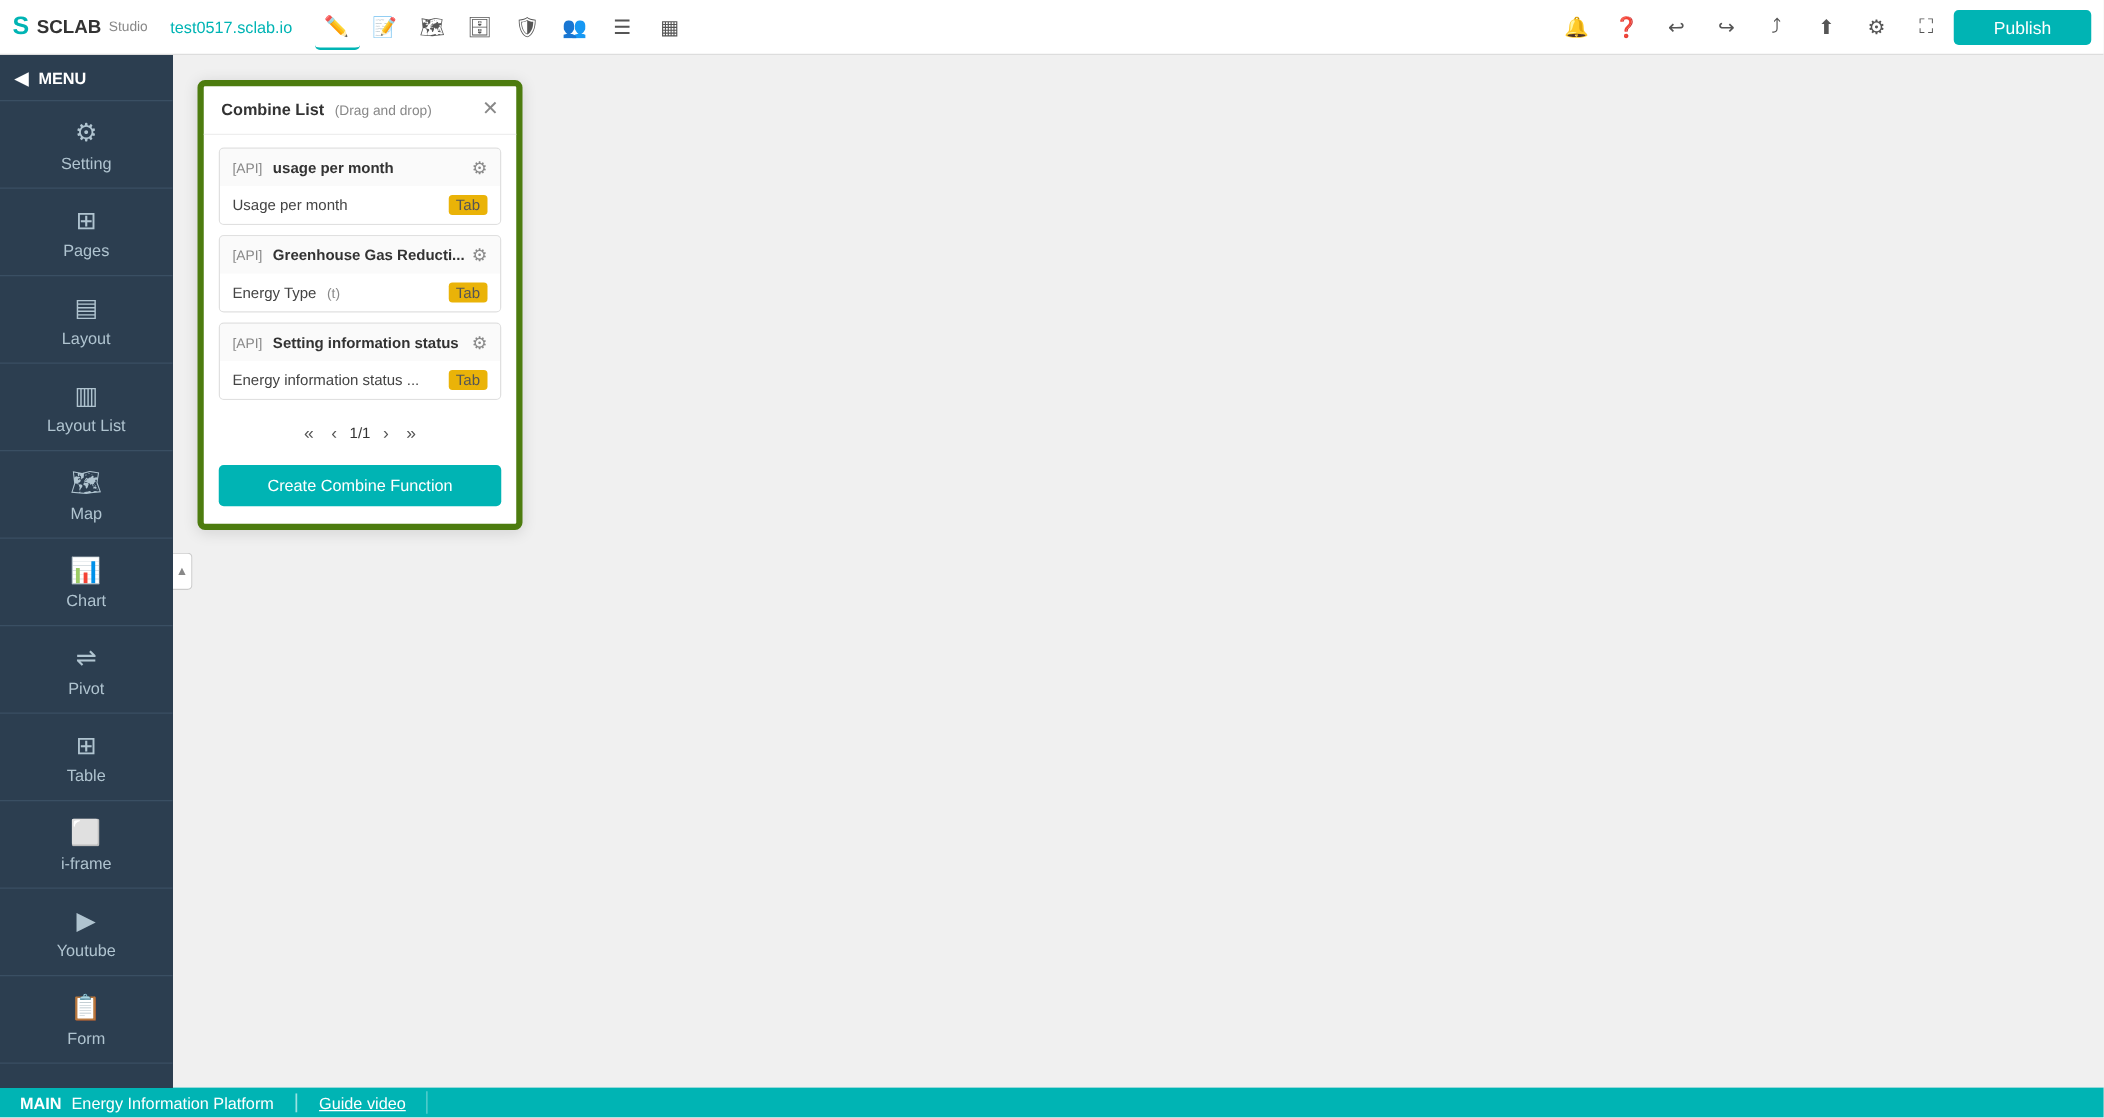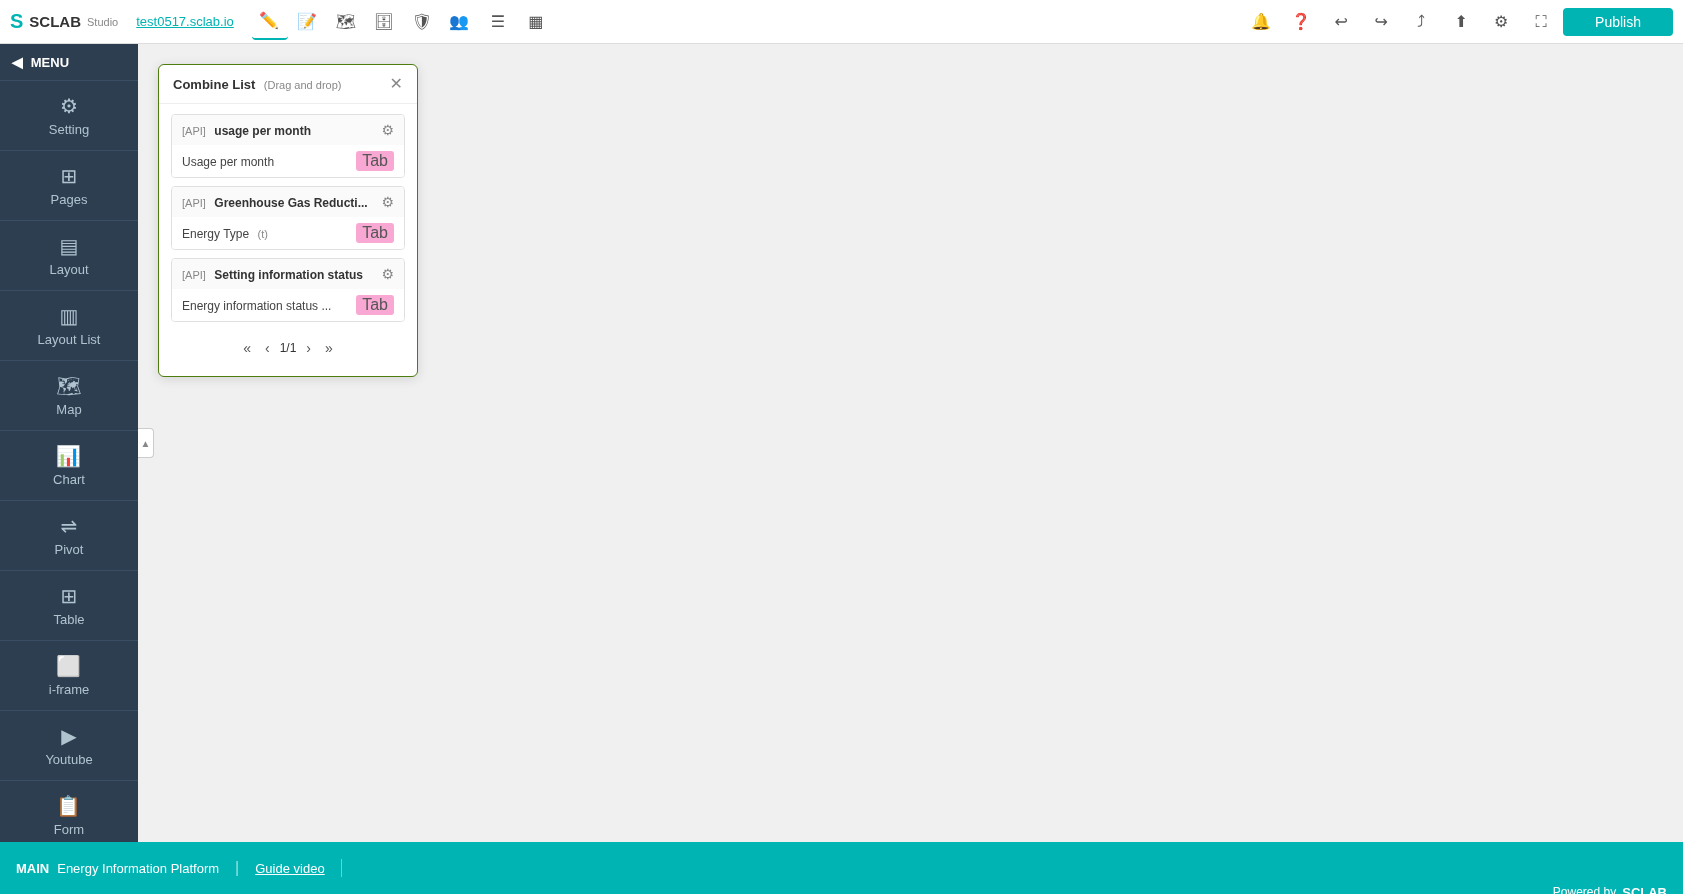--- a/index.html
+++ b/index.html
@@ -7,21 +7,21 @@
 
     
     .topbar {
       display: flex; align-items: center; background: #fff;
       height: 44px; border-bottom: 1px solid #ddd; flex-shrink: 0; padding: 0 10px; gap: 8px;
     }
     .logo-area { display: flex; align-items: center; gap: 6px; margin-right: 10px; }
     .logo-icon { color: #00b4b4; font-size: 20px; font-weight: bold; }
     .logo-text { font-size: 15px; font-weight: 600; color: #333; }
     .logo-sub { font-size: 11px; color: #888; }
-    .site-name { font-size: 13px; color: #00b4b4; margin-right: 10px; text-decoration: underline; cursor: pointer; }
+    .site-name { font-size: 13px; color: #00b4b4; margin-right: 10px; cursor: pointer; }
     .topbar-icons { display: flex; align-items: center; gap: 2px; }
     .topbar-icon { width: 36px; height: 36px; display: flex; align-items: center; justify-content: center; border-radius: 4px; cursor: pointer; color: #555; font-size: 16px; }
     .topbar-icon.active { border-bottom: 2px solid #00b4b4; color: #00b4b4; }
     .topbar-right { margin-left: auto; display: flex; align-items: center; gap: 4px; }
     .publish-btn {
       background: #00b4b4; color: #fff; border: none; border-radius: 4px;
       padding: 6px 32px; font-size: 14px; cursor: pointer; font-weight: 500;
     }
 
     
@@ -54,21 +54,21 @@
       position: absolute; top: 50%; left: 0; transform: translateY(-50%);
       background: #fff; border: 1px solid #ccc; border-left: none;
       border-radius: 0 4px 4px 0; width: 16px; height: 30px;
       display: flex; align-items: center; justify-content: center;
       cursor: pointer; color: #888; font-size: 10px; z-index: 10;
     }
 
     
     .combine-panel {
       position: absolute; top: 20px; left: 20px;
-      width: 260px; background: #fff; border: 1px solid #4d7c0f;
+      width: 260px; background: #fff; border: 5px solid #4d7c0f;
       border-radius: 6px; box-shadow: 0 2px 12px rgba(0,0,0,0.12); z-index: 100;
     }
     .combine-panel-header {
       display: flex; align-items: center; justify-content: space-between;
       padding: 10px 14px; border-bottom: 1px solid #eee;
     }
     .combine-panel-title { font-size: 13px; font-weight: 600; color: #333; }
     .combine-panel-subtitle { font-size: 11px; color: #888; margin-left: 4px; }
     .close-btn { cursor: pointer; color: #888; font-size: 16px; line-height: 1; }
 
@@ -82,40 +82,40 @@
     .api-label { font-size: 11px; color: #888; }
     .api-name { font-size: 12px; font-weight: 600; color: #333; margin-left: 4px; }
     .api-settings { color: #888; cursor: pointer; font-size: 14px; }
     .api-card-body {
       display: flex; align-items: center; justify-content: space-between;
       padding: 6px 10px; background: #fff;
     }
     .api-field-name { font-size: 12px; color: #444; }
     .api-field-type { font-size: 11px; color: #888; margin-left: 4px; }
     .tab-badge {
-      background: #f9a8d4; color: #555; font-size: 16px;
+      background: #eab308; color: #555; font-size: 12px;
       padding: 1px 6px; border-radius: 3px;
     }
 
     .pagination {
       display: flex; align-items: center; justify-content: center; gap: 6px;
       padding: 8px 0;
     }
     .pag-btn { cursor: pointer; color: #555; font-size: 14px; padding: 2px 4px; }
     .pag-info { font-size: 12px; color: #333; }
 
     .create-btn {
       width: 100%; background: #00b4b4; color: #fff; border: none;
       border-radius: 4px; padding: 9px 0; font-size: 13px; font-weight: 500;
       cursor: pointer; margin-bottom: 4px;
     }
 
     
     .bottombar {
-      height: 52px; background: #00b4b4; display: flex; align-items: center;
+      height: 24px; background: #00b4b4; display: flex; align-items: center;
       padding: 0 16px; flex-shrink: 0; gap: 8px;
     }
     .bottombar-main { font-size: 13px; font-weight: 700; color: #fff; }
     .bottombar-platform { font-size: 13px; color: #fff; }
     .bottombar-sep { color: #fff; opacity: 0.6; margin: 0 8px; }
     .bottombar-guide { font-size: 13px; color: #fff; text-decoration: underline; cursor: pointer; }
     .bottombar-divider { width: 1px; height: 18px; background: rgba(255,255,255,0.4); margin: 0 8px; }
     .bottombar-right { margin-left: auto; display: flex; align-items: center; gap: 6px; color: #fff; font-size: 12px; margin-top: 48px; }
     .powered-logo { font-size: 13px; font-weight: 700; }
   </style>
@@ -281,20 +281,21 @@
         <div class="pagination">
           <span class="pag-btn">«</span>
           <span class="pag-btn">‹</span>
           <span class="pag-info">
             <span>1</span>/<span>1</span>
           </span>
           <span class="pag-btn">›</span>
           <span class="pag-btn">»</span>
         </div>
 
+        <button class="create-btn">Create Combine Function</button>
 
       </div>
     </div>
 
   </div>
 </div>
 
 <div class="bottombar">
   <span class="bottombar-main">MAIN</span>
   <span class="bottombar-platform">Energy Information Platform</span>

